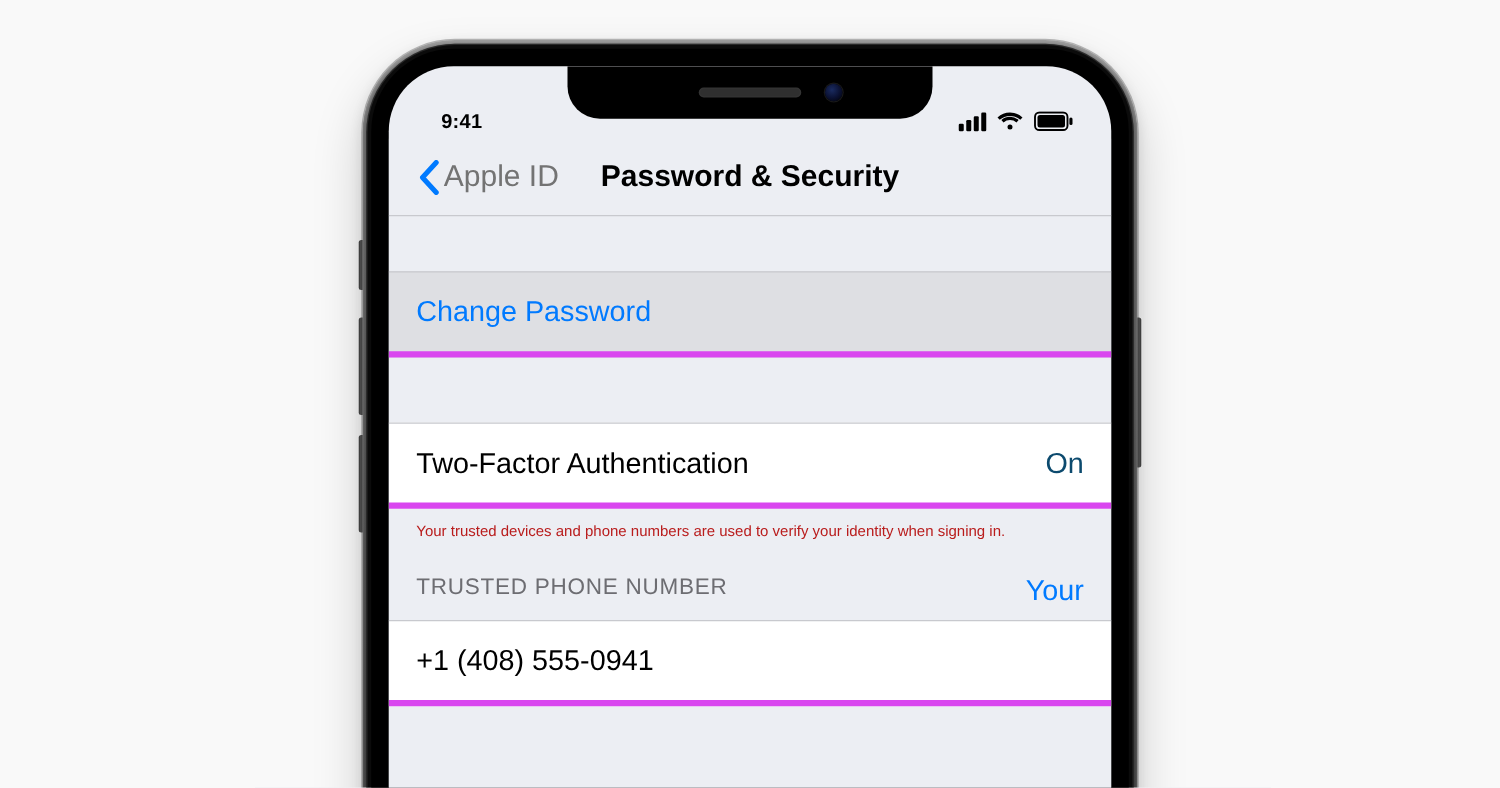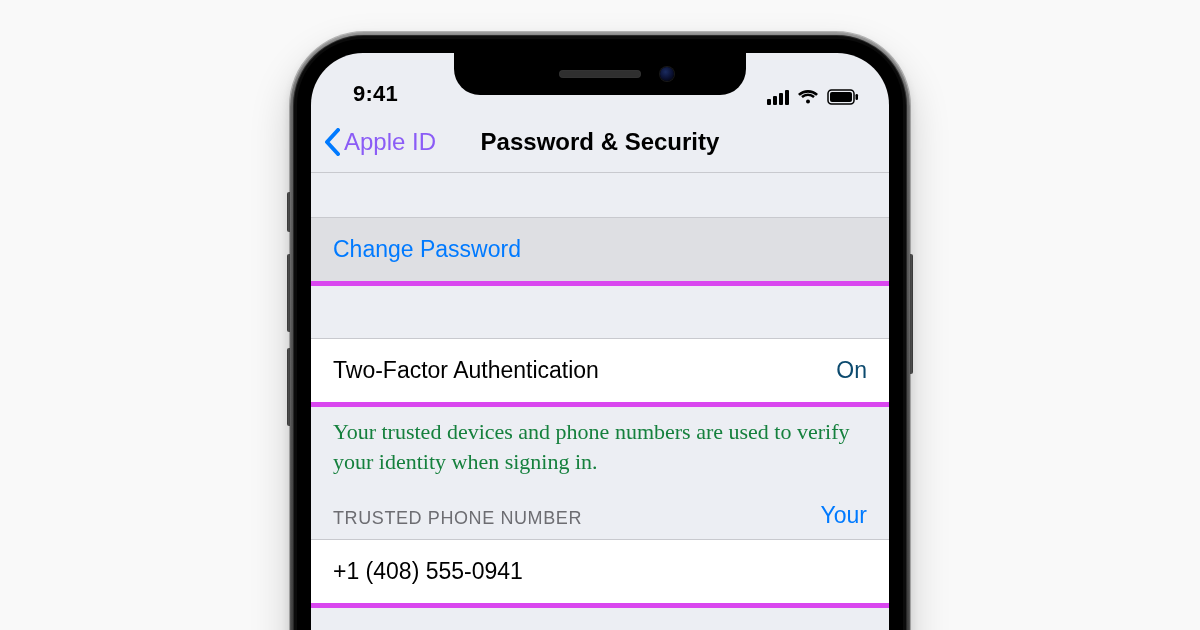--- a/index.html
+++ b/index.html
@@ -90,21 +90,21 @@
     .status-bar {
       position: absolute;
       top: 0; left: 0; right: 0;
       height: 58px;
       display: flex;
       align-items: flex-end;
       justify-content: space-between;
       padding: 0 30px 4px 42px;
       z-index: 25;
       font-weight: 600;
-      font-size: 22px;
+      font-size: 16px;
       letter-spacing: 0.2px;
     }
     .status-right { display: flex; align-items: center; gap: 8px; padding-bottom: 2px;}
     .bars { display: flex; align-items: flex-end; gap: 2px; height: 16px; }
     .bars span { width: 4px; background: #000; border-radius: 1px; }
     .bars span:nth-child(1){height:6px} .bars span:nth-child(2){height:9px}
     .bars span:nth-child(3){height:12px} .bars span:nth-child(4){height:15px}
     .wifi svg, .battery svg { display:block; }
 
     .nav-bar {
@@ -112,23 +112,23 @@
       top: 58px; left: 0; right: 0;
       height: 62px;
       background: #eceef3;
       display: flex;
       align-items: center;
       border-bottom: 1px solid #c8c9ce;
       z-index: 20;
     }
     .back-btn {
       display: flex; align-items: center;
-      color: #8b5cf6;
+      color: #737373;
       font-size: 24px;
-      padding-left: 13px;
+      padding-left: 24px;
       gap: 2px;
       cursor: pointer;
     }
     .back-btn svg { display:block; }
     .nav-title {
       position: absolute;
       left: 0; right: 0;
       text-align: center;
       font-size: 24px;
       font-weight: 600;
@@ -150,29 +150,27 @@
       display: flex;
       align-items: center;
       justify-content: space-between;
       font-size: 23px;
     }
     .row.highlight { background: #dedfe3; }
     .row .link { color: #007aff; }
     .row .value { color: #0c4a6e; }
     .group-spacer-md { height: 52px; }
     .footer-text {
-      color: #15803d;
-      font-size: 22px;
+      color: #b91c1c;
+      font-size: 12px;
       padding: 10px 22px 0 22px;
       line-height: 1.35;
-      font-family: Liberation Serif, serif;
     }
     .section-header {
       display: flex;
-      align-items: flex-end;
       justify-content: space-between;
       padding: 26px 22px 10px 22px;
       gap: 39px;
     }
     .section-header .caps {
       color: #6d6d72;
       font-size: 18px;
       letter-spacing: 0.6px;
     }
     .section-header .edit {

